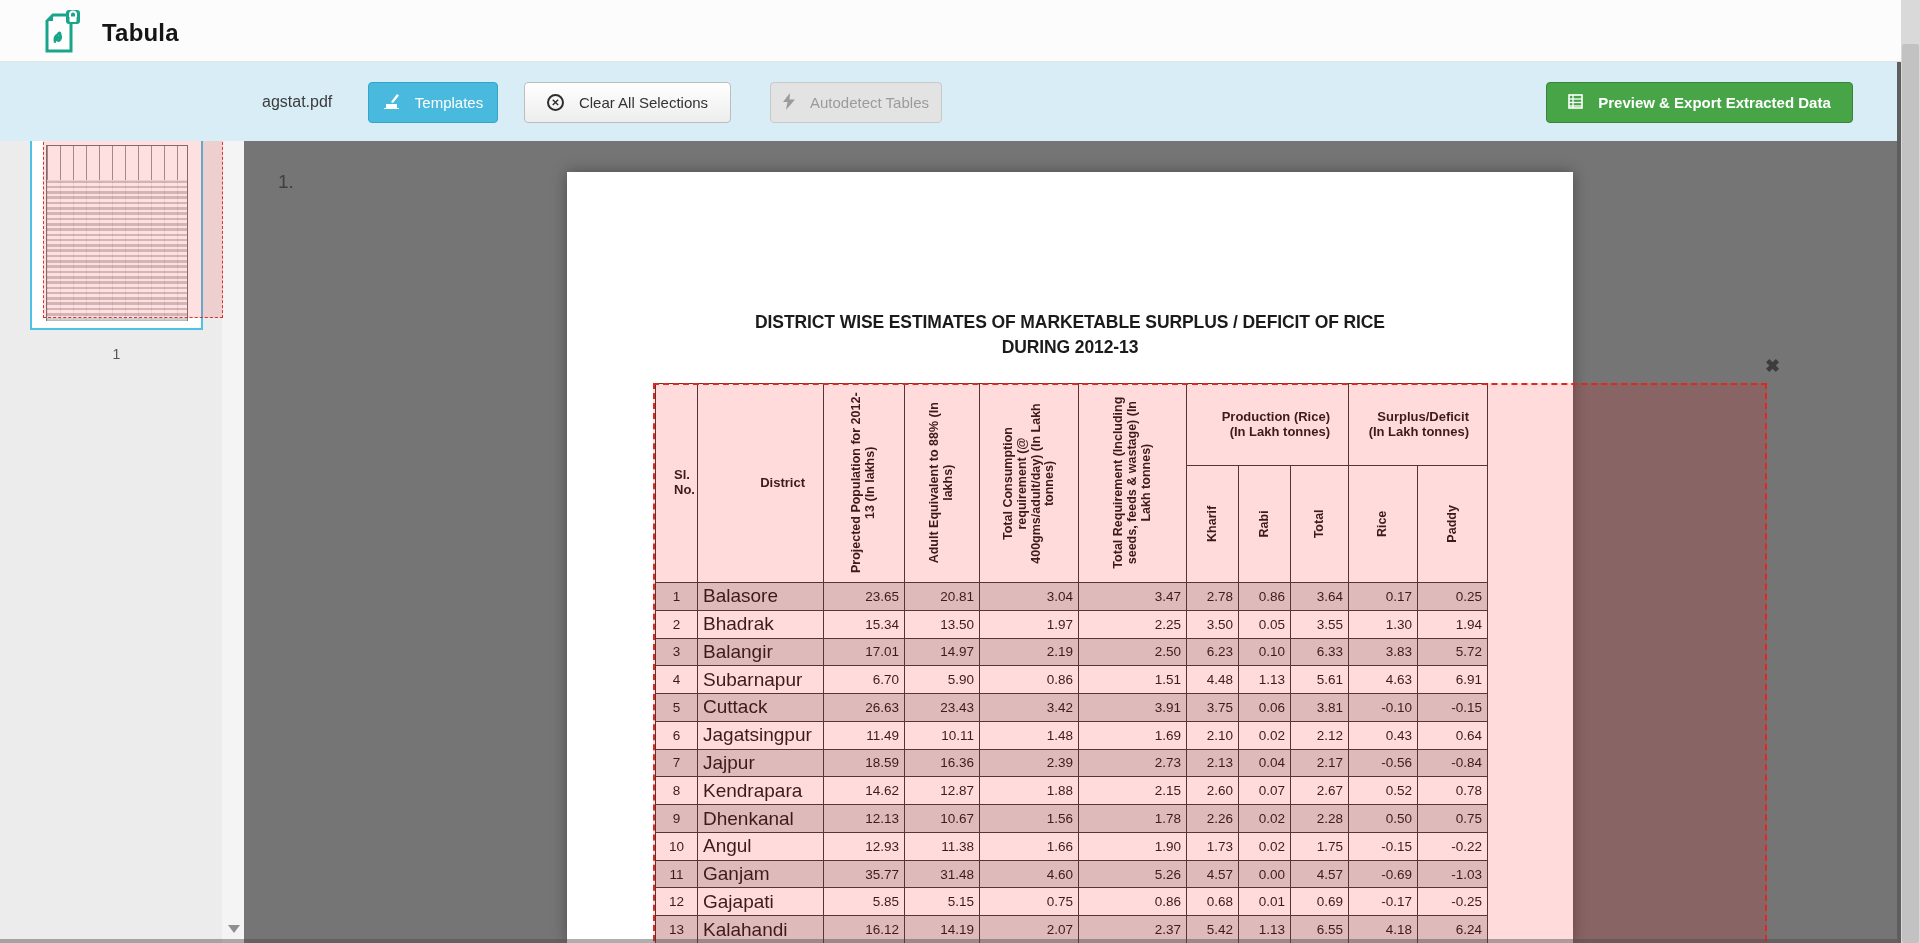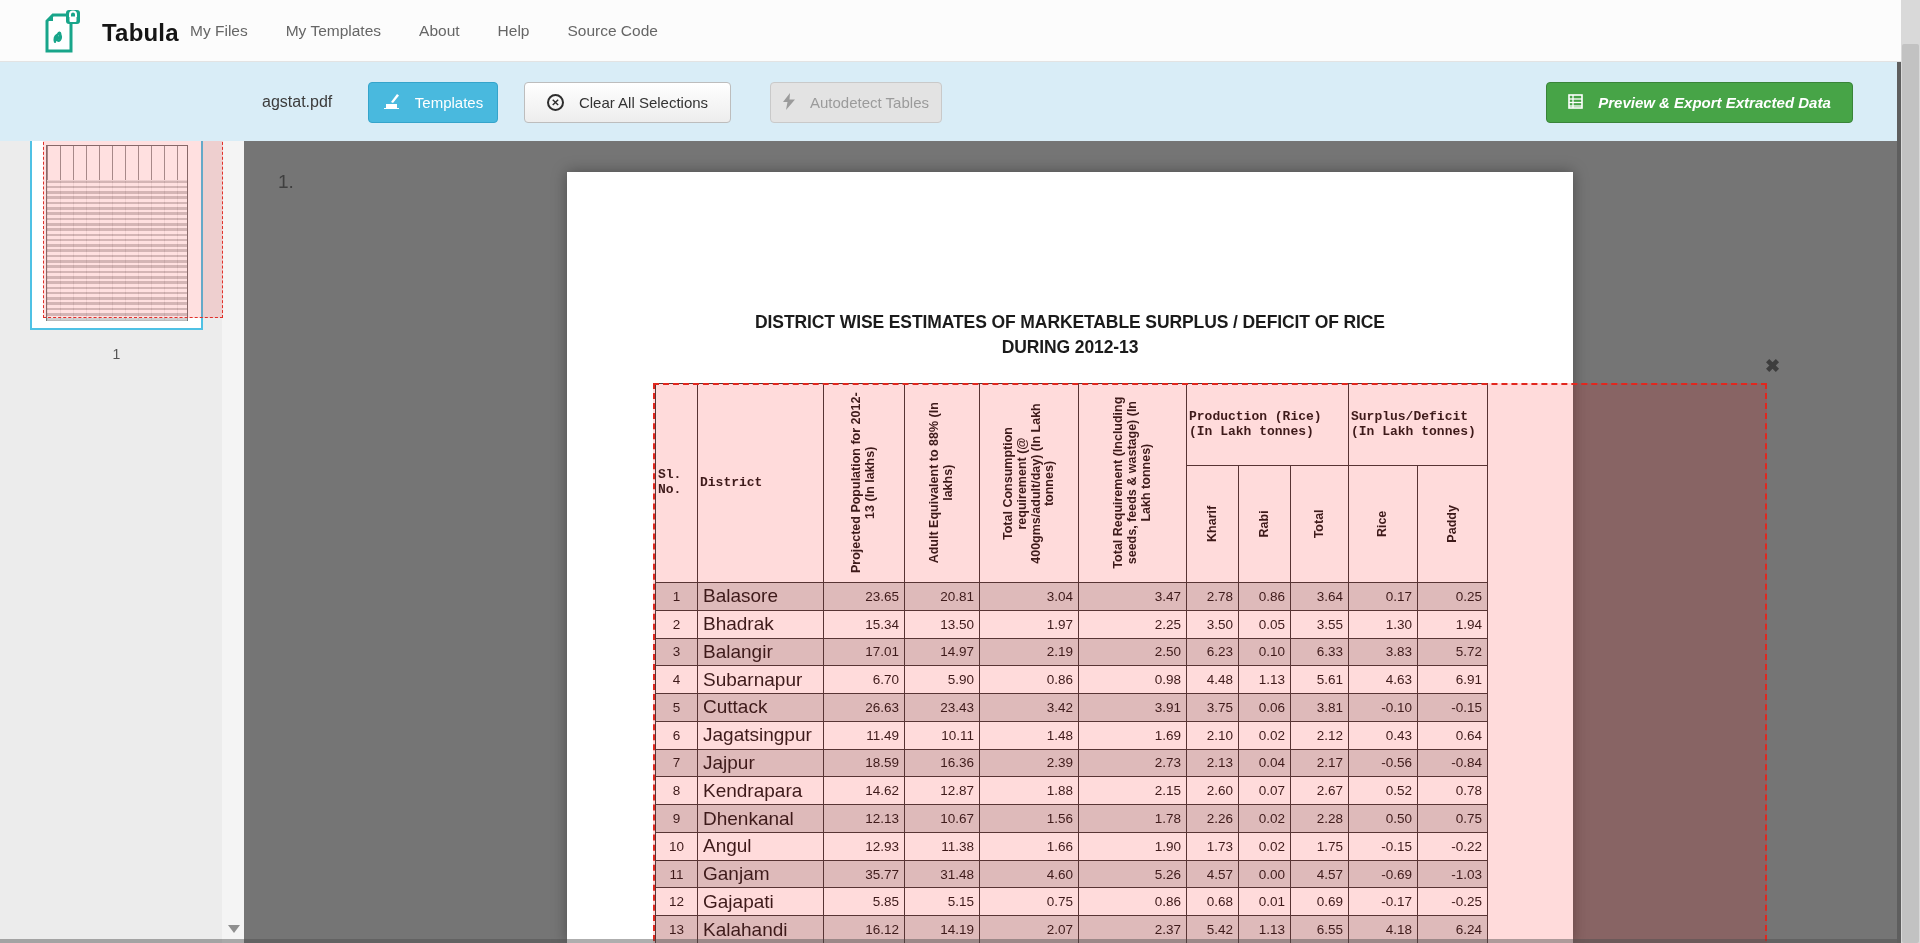--- a/index.html
+++ b/index.html
@@ -18,21 +18,21 @@
 
   
   .toolbar { position:absolute; left:0; top:62px; width:1920px; height:79px; background:#d9edf7; z-index:40; }
   .filename { position:absolute; left:262px; top:0; height:79px; display:flex; align-items:center;
     font-size:16px; color:#3c3c3c; }
   .btn { position:absolute; top:20px; height:41px; border-radius:4px; display:flex; align-items:center;
     justify-content:center; gap:15px; font-size:15px; cursor:pointer; border:1px solid transparent; }
   .btn-templates { left:368px; width:130px; background:#49b9de; border-color:#35a4cb; color:#fff; }
   .btn-clear { left:524px; width:207px; background:linear-gradient(#ffffff,#ededed); border-color:#bdbdbd; color:#333; }
   .btn-autodetect { left:770px; width:172px; background:#e3e3e3; border-color:#c9c9c9; color:#9b9b9b; cursor:default; }
-  .btn-export { left:1546px; width:307px; background:#47a447; border-color:#398439; color:#fff; font-weight:600;font-style:italic; }
+  .btn-export { left:1546px; width:307px; background:#47a447; border-color:#398439; color:#fff; font-weight:600; }
   .icon-clear-circle { width:17px; height:17px; border:2px solid #2e2e2e; border-radius:50%;
     display:flex; align-items:center; justify-content:center; font-size:10px; font-weight:700; color:#2e2e2e; line-height:1; }
 
   
   .sidebar { position:absolute; left:0; top:62px; width:244px; height:881px; background:#ececec; z-index:30; }
   .sidebar-scrollstrip { position:absolute; right:0; top:0; width:22px; height:100%; background:#f4f4f4; }
   .scroll-arrow { position:absolute; left:6px; width:0; height:0; border-left:6px solid transparent;
     border-right:6px solid transparent; cursor:pointer; }
   .scroll-arrow.up { top:12px; border-bottom:8px solid #8f8f8f; }
   .scroll-arrow.down { bottom:10px; border-top:8px solid #8f8f8f; }
@@ -61,21 +61,21 @@
   .pdf-title { position:absolute; left:0; top:138px; width:100%; text-align:center;
     font-size:17.5px; font-weight:700; color:#1b1b1b; line-height:25px; letter-spacing:-0.1px; }
 
   
   .pdf-table { position:absolute; left:88px; top:211px; border-collapse:collapse; table-layout:fixed; width:833px; }
   .pdf-table td, .pdf-table th { border:1px solid #3d3d3d; color:#1f1f1f; overflow:visible; }
   .pdf-table th { font-weight:700; }
   tr.hdr-group { height:82px; }
   tr.hdr-sub { height:117px; }
   .pdf-table tbody tr { height:27.77px; }
-  .hcell { font-size:13px; text-align:left; vertical-align:middle; padding:2px; line-height:1.15;font-family:Liberation Mono, monospace; }
+  .hcell { font-size:13px; text-align:right; vertical-align:middle; padding:18px; line-height:1.15; }
   .rotcell { text-align:center; vertical-align:middle; }
   .rotcell > div { transform:rotate(-90deg); width:188px; margin-left:50%; translate:-50%;
     text-align:center; font-size:12.5px; font-weight:700; line-height:1.1; }
   .rotcell.sub > div { width:110px; }
   .c-sl { text-align:center; font-size:13.5px; }
   .c-dist { text-align:left; padding-left:5px; font-size:19px; }
   .c-num { text-align:right; padding-right:5px; font-size:13.5px; }
   .pdf-table tbody tr:nth-child(odd) { background:#d9d9d9; }
 
   
@@ -100,27 +100,20 @@
         <path d="M9 6 L27 6 L27 42 L3 42 L3 12 Z" fill="#ffffff" stroke="#18a58a" stroke-width="3"></path>
         <path d="M9 6 L9 12 L3 12 Z" fill="#18a58a"></path>
         <path d="M11 33 C9 26 17 22 17 28 C17 33 10 34 14 25 C16 21 19 27 12 31" fill="none" stroke="#18a58a" stroke-width="2.2" stroke-linecap="round"></path>
         <rect x="22" y="1" width="14" height="14" rx="3" fill="#18a58a"></rect>
         <path d="M26 8 L26 5.5 A3 3 0 0 1 32 5.5 L32 8" fill="none" stroke="#ffffff" stroke-width="2"></path>
         <rect x="25.5" y="7.5" width="7" height="5.5" rx="1" fill="#ffffff"></rect>
       </svg>
     </span>
     <span class="brand-text">Tabula</span>
   </div>
-  <ul class="nav-links">
-    <li>My Files</li>
-    <li>My Templates</li>
-    <li>About</li>
-    <li>Help</li>
-    <li>Source Code</li>
-  </ul>
 </header>
 
 <div class="toolbar">
   <span class="filename">agstat.pdf</span>
 
   <div class="btn btn-templates">
     <span>
       <svg width="17" height="16" viewBox="0 0 17 16">
         <path d="M3 11 L14 11 L14 15 L3 15 Z" fill="#fff"></path>
         <path d="M1 15 L16 15 L16 16 L1 16 Z" fill="#fff"></path>
@@ -279,21 +272,21 @@
             <td class="c-num">6.33</td>
             <td class="c-num">3.83</td>
             <td class="c-num">5.72</td>
           </tr>
           <tr>
             <td class="c-sl">4</td>
             <td class="c-dist">Subarnapur</td>
             <td class="c-num">6.70</td>
             <td class="c-num">5.90</td>
             <td class="c-num">0.86</td>
-            <td class="c-num">0.98</td>
+            <td class="c-num">1.51</td>
             <td class="c-num">4.48</td>
             <td class="c-num">1.13</td>
             <td class="c-num">5.61</td>
             <td class="c-num">4.63</td>
             <td class="c-num">6.91</td>
           </tr>
           <tr>
             <td class="c-sl">5</td>
             <td class="c-dist">Cuttack</td>
             <td class="c-num">26.63</td>

